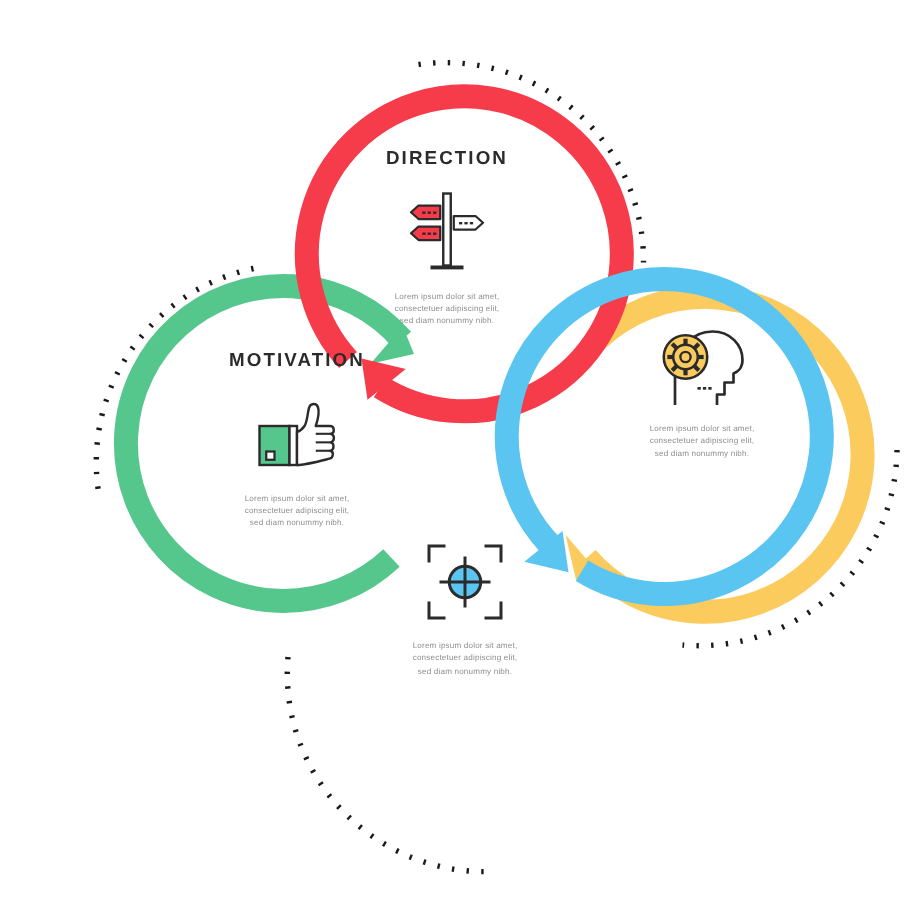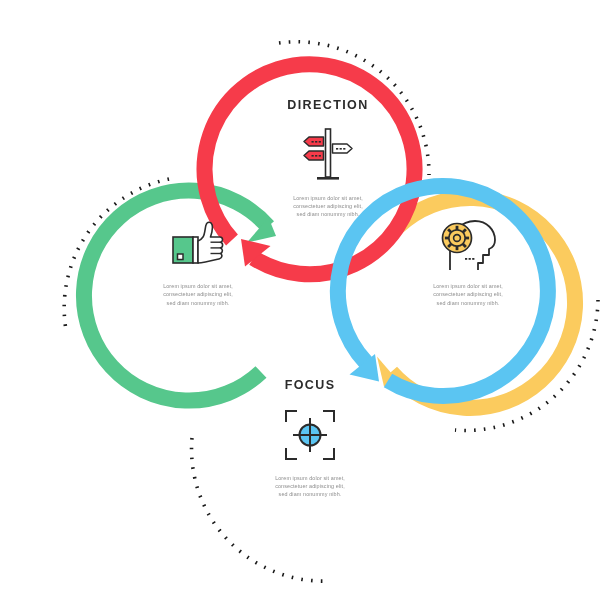--- a/index.html
+++ b/index.html
@@ -9,21 +9,21 @@
   #rings{position:absolute;left:0;top:0;width:612px;height:612px;}
   .node{position:absolute;width:210px;height:210px;margin-left:-105px;margin-top:-105px;
         text-align:center;}
   .node-title{font-size:12.5px;font-weight:bold;letter-spacing:1.4px;color:#2b2b2b;
               line-height:1;white-space:nowrap;}
   .node-icon{height:62px;display:flex;align-items:center;justify-content:center;}
   .node-desc{font-size:5.4px;line-height:1.55;color:#8d8d8d;letter-spacing:.12px;
              width:128px;margin:0 auto;}
   .node-desc span{display:block;white-space:nowrap;}
   
-  #node-direction{left:328px;top:170px;}
+  #node-direction{left:298px;top:170px;}
   #node-motivation{left:198px;top:305px;}
   #node-training{left:468px;top:305px;}
   #node-focus{left:310px;top:450px;}
   #node-direction .node-title{margin-top:34px;}
   #node-motivation .node-title{margin-top:34px;}
   #node-training .node-title{margin-top:34px;}
   #node-focus .node-title{margin-top:34px;}
   .node-icon{margin-top:12px;}
   .node-desc{margin-top:8px;}
 </style>
@@ -105,20 +105,21 @@
       </svg>
     </div>
     <div class="node-desc">
       <span>Lorem ipsum dolor sit amet,</span>
       <span>consectetuer adipiscing elit,</span>
       <span>sed diam nonummy nibh.</span>
     </div>
   </div>
 
   <div class="node" id="node-motivation">
+    <div class="node-title">MOTIVATION</div>
     <div class="node-icon">
       <svg width="60" height="56" viewBox="0 0 60 56">
 
         <rect x="5" y="22" width="20" height="26" fill="#56C78C" stroke="#2b2b2b" stroke-width="1.6"></rect>
         <rect x="9.5" y="39" width="5.5" height="5.5" fill="#ffffff" stroke="#2b2b2b" stroke-width="1.5"></rect>
 
         <rect x="25" y="22" width="5" height="26" fill="#ffffff" stroke="#2b2b2b" stroke-width="1.6"></rect>
 
         <path d="M30,48 L30,26 C30,26 33,25 35,22 C37,19 37,13 38,10
                  C39,6.5 43,6.5 44,9.5 C45,12.5 43.5,19 42.5,22
@@ -169,21 +170,20 @@
       </svg>
     </div>
     <div class="node-desc">
       <span>Lorem ipsum dolor sit amet,</span>
       <span>consectetuer adipiscing elit,</span>
       <span>sed diam nonummy nibh.</span>
     </div>
   </div>
 
   <div class="node" id="node-focus">
-    <div class="node-title">FOCUS</div>
     <div class="node-icon">
       <svg width="56" height="56" viewBox="0 0 56 56">
 
         <g fill="none" stroke="#2b2b2b" stroke-width="2" stroke-linecap="butt">
           <path d="M4,15 L4,4 L15,4"></path>
           <path d="M41,4 L52,4 L52,15"></path>
           <path d="M52,41 L52,52 L41,52"></path>
           <path d="M15,52 L4,52 L4,41"></path>
         </g>
 

